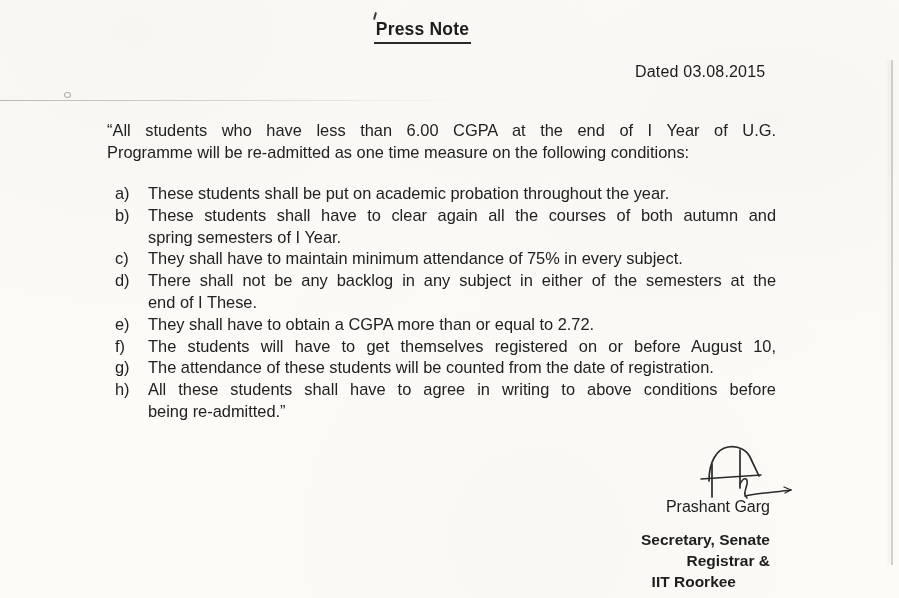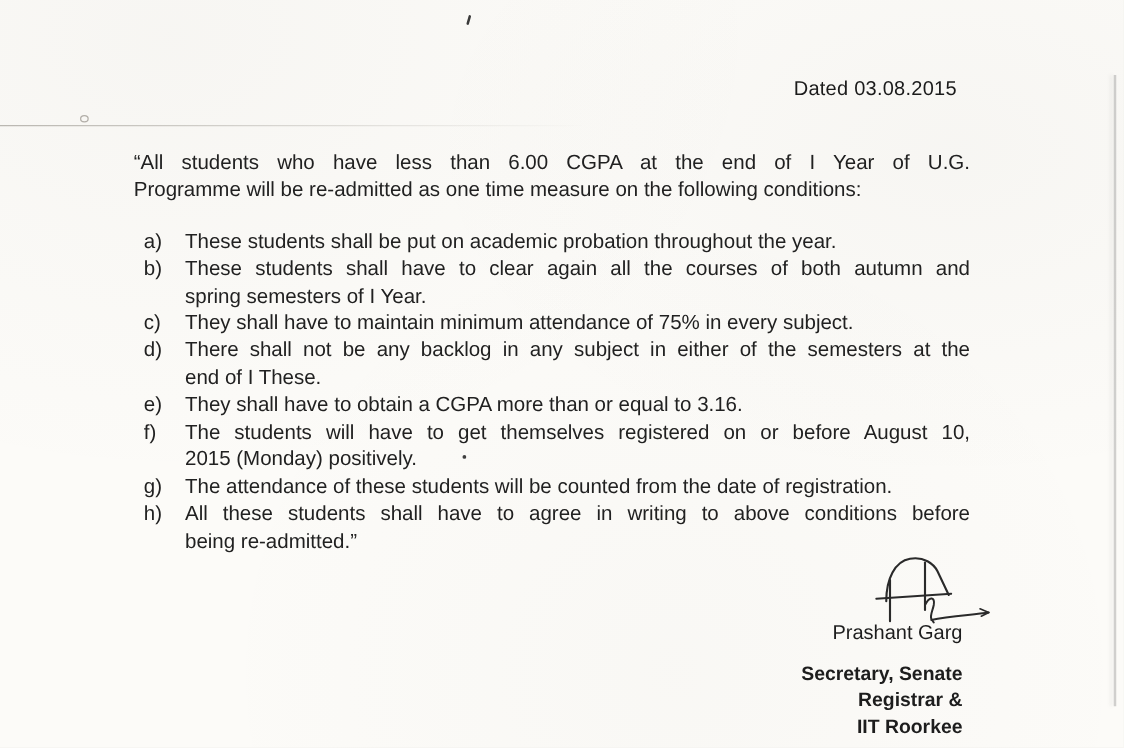--- a/index.html
+++ b/index.html
@@ -36,37 +36,40 @@
     font-size:16.4px; line-height:21.8px; color:#212121; }
   .cond-row { display:flex; align-items:flex-start; }
   .cond-label { flex:0 0 33px; width:33px; }
   .cond-text { flex:1 1 auto; min-width:0; }
   
   .sig-scribble { position:absolute; top:443px; left:699px; width:96px; height:57px; }
   .sig-block { position:absolute; top:496px; right:129px; text-align:right;
     color:#1d1d1d; line-height:21px; }
   .sig-name { font-size:16px; margin-bottom:12px;text-align:right; }
   .sig-bold { font-weight:bold; font-size:15.5px; }
-  .sig-last { }
+  .sig-last { margin-right:34px; }
   
   .artifact-hline { position:absolute; top:100px; left:0; width:470px; height:1px;
     background:linear-gradient(to right, rgba(110,105,95,0.45), rgba(110,105,95,0)); }
   .artifact-speck { position:absolute; top:92px; left:64px; width:5px; height:4px;
     border:1px solid rgba(120,115,105,0.55); border-radius:50%; }
   .artifact-vline { position:absolute; top:60px; left:891px; width:2px; height:505px;
     background:rgba(125,125,125,0.35); box-shadow:-3px 0 3px rgba(140,140,140,0.12); }
   .artifact-dot { position:absolute; top:364px; left:370px; width:3px; height:3px;
     background:#3f3f3f; border-radius:50%; }
 </style>
 </head>
 <body>
 
 <div class="page">
 
   <div class="title-tick"></div>
+  <div class="title-wrap">
+    <span class="doc-title">Press Note</span>
+  </div>
 
   <div class="date-line">Dated 03.08.2015</div>
 
   <div class="intro">
     <div class="just">“All students who have less than 6.00 CGPA at the end of I Year of U.G.</div>
     <div>Programme will be re-admitted as one time measure on the following conditions:</div>
   </div>
 
   <div class="conds">
       <div class="cond-row">
@@ -91,28 +94,27 @@
       <div class="cond-row">
       <div class="cond-label">d)</div>
       <div class="cond-text">
           <div class="just">There shall not be any backlog in any subject in either of the semesters at the</div>
           <div class="">end of I These.</div>
         </div>
     </div>
       <div class="cond-row">
       <div class="cond-label">e)</div>
       <div class="cond-text">
-          <div class="">They shall have to obtain a CGPA more than or equal to 3.16.</div>
+          <div class="">They shall have to obtain a CGPA more than or equal to 2.72.</div>
         </div>
     </div>
       <div class="cond-row">
       <div class="cond-label">f)</div>
       <div class="cond-text">
           <div class="just">The students will have to get themselves registered on or before August 10,</div>
-          <div class="">2015 (Monday) positively.</div>
         </div>
     </div>
       <div class="cond-row">
       <div class="cond-label">g)</div>
       <div class="cond-text">
           <div class="">The attendance of these students will be counted from the date of registration.</div>
         </div>
     </div>
       <div class="cond-row">
       <div class="cond-label">h)</div>

